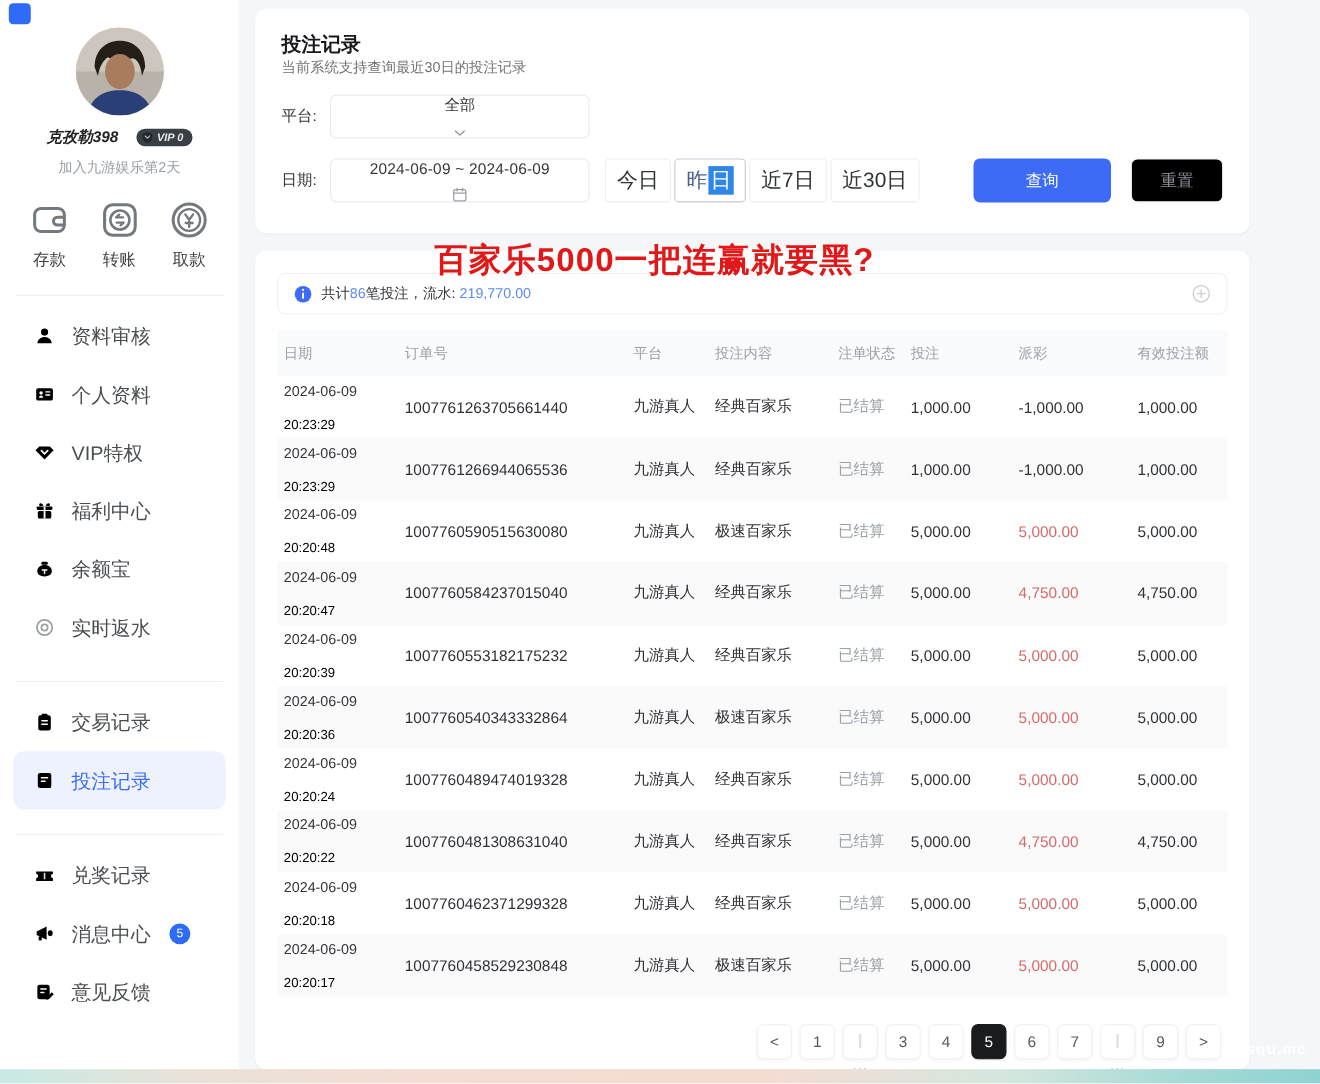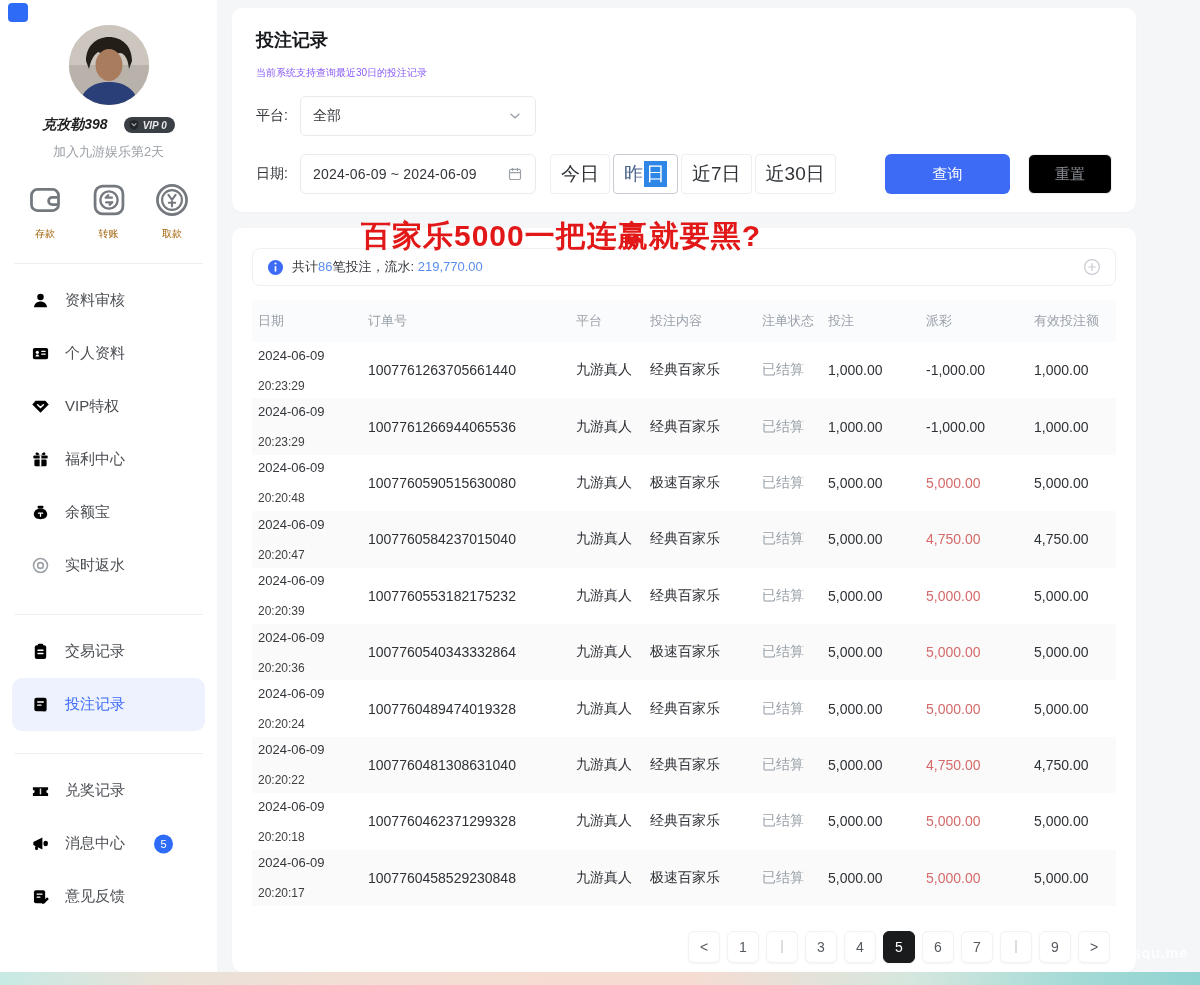--- a/index.html
+++ b/index.html
@@ -12,72 +12,72 @@
   .corner-chip { position:absolute; left:8px; top:3px; width:20px; height:19px; background:#2e6bf6; border-radius:4px; }
   .avatar { width:80px; height:80px; border-radius:50%; overflow:hidden; margin:25px auto 0; background:#cfc9c3; }
   .user-line { display:flex; align-items:center; justify-content:center; gap:16px; margin-top:11px;font-style:italic; }
   .username { font-size:14px; font-weight:bold; color:#222; }
   .vip-badge { display:inline-flex; align-items:center; gap:3px; background:#3a3f45; color:#e8e8ea; font-size:10px; font-weight:bold; border-radius:9px; padding:2px 8px 2px 4px; }
   .vip-shield { width:12px; height:12px; }
   .join-text { text-align:center; font-size:13px; color:#9aa0a6; margin-top:9px; }
   .quick-actions { display:flex; justify-content:space-between; padding:20px 26px 0; }
   .qa { display:flex; flex-direction:column; align-items:center; gap:8px; cursor:pointer; }
   .qa-icon { width:38px; height:38px; color:#73797f; }
-  .qa-label { font-size:10px; color:#a16207; }
+  .qa-label { font-size:15px; color:#404040; }
   .side-divider { border:none; border-top:1px solid #efefef; margin:22px 14px 0; }
   .nav-section { padding:10px 12px 0; }
   .nav-item { position:relative; display:flex; align-items:center; gap:15px; height:53px; padding-left:19px; border-radius:10px; cursor:pointer; }
   .nav-item .nv-icon { width:19px; height:19px; color:#9aa0a6; flex:0 0 auto; }
-  .nav-item .nv-label { font-size:15px; color:#4a4d52; }
+  .nav-item .nv-label { font-size:18px; color:#4a4d52; }
   .nav-item.active { background:#edf2fe; }
   .nav-item.active .nv-icon { color:#3d6bf5; }
   .nav-item.active .nv-label { color:#3d6bf5; }
   .nav-badge { position:absolute; right:32px; top:50%; transform:translateY(-50%); width:19px; height:19px; border-radius:50%; background:#2e6bf6; color:#fff; font-size:11px; display:flex; align-items:center; justify-content:center; }
 
   
   .card { position:absolute; background:#fff; border-radius:10px; box-shadow:0 1px 2px rgba(30,40,60,.03); }
   .top-card { left:232px; top:8px; width:904px; height:204px; padding:20px 24px; }
   .table-card { left:232px; top:228px; width:904px; height:744px; padding:20px; }
 
   .page-title { font-size:18px; font-weight:bold; color:#17191c; }
-  .page-subtitle { font-size:10px; color:#8b5cf6; margin-top:14px; }
+  .page-subtitle { font-size:13px; color:#737373; }
 
   .filter-row { display:flex; align-items:center; margin-top:16px; }
   .filter-label { font-size:14px; color:#33363a; width:44px; flex:0 0 auto; }
-  .pick-box { width:236px; height:40px; border:1px solid #e9eaee; border-radius:6px; display:flex; align-items:center; padding:0 12px; gap:8px; background:#fff; cursor:pointer; }
+  .pick-box { width:236px; height:40px; border:1px solid #e9eaee; border-radius:6px; display:flex; align-items:center; padding:0 12px; gap:8px; background:#fff; cursor:pointer;flex-direction:column; }
   .pick-box .pb-text { font-size:14px; color:#33363a; flex:1; }
   .pb-icon { width:16px; height:16px; color:#9aa0a6; flex:0 0 auto; }
   .date-text { letter-spacing:.2px; }
 
   .quick-group { display:flex; margin-left:14px; gap:3px; }
   .qr-btn { min-width:58px; height:40px; border:1px solid #eceef1; background:#fff; border-radius:4px; font-size:19px; color:#2f3337; display:flex; align-items:center; justify-content:center; padding:0 10px; cursor:pointer; font-family:inherit; }
   .qr-btn.selected { border-color:#c6cbd4; color:#4d648c; }
   .qr-btn .hl { background:#2e87e6; color:#fff; padding:0 2px; margin-left:1px; }
 
   .btn-search { margin-left:auto; width:125px; height:40px; background:#3d6bf5; color:#fff; border:none; border-radius:6px; font-size:15px; cursor:pointer; font-family:inherit; }
   .btn-reset { margin-left:18px; width:84px; height:40px; background:#000000; color:#8b9096; border:1px solid #eef0f2; border-radius:6px; font-size:15px; cursor:pointer; font-family:inherit; }
 
   
-  .annotation { position:absolute; left:361px; top:216px; font-size:30px; font-weight:bold; color:#e21717; letter-spacing:1px; white-space:nowrap; z-index:5; }
+  .annotation { position:absolute; left:395px; top:216px; font-size:30px; font-weight:bold; color:#e21717; letter-spacing:1px; white-space:nowrap; z-index:5; }
 
   
   .summary-bar { height:38px; border:1px solid #eef0f3; border-radius:8px; display:flex; align-items:center; padding:0 14px; gap:8px;justify-content:space-between; }
   .sum-icon { width:17px; height:17px; flex:0 0 auto; }
   .summary-text { font-size:13px; color:#33363a; }
   .summary-text .blue { color:#5b8def; }
   .sum-plus { margin-left:auto; width:18px; height:18px; color:#c9ccd2; cursor:pointer; }
 
   
   .bet-table { margin-top:14px; }
   .t-row { display:grid; grid-template-columns:110px 208px 74px 112px 66px 98px 108px 1fr; align-items:center; padding:0 6px; }
   .t-head { height:42px; background:#fafbfc; color:#9aa1a9; font-size:13px; }
   .t-body-row { height:56.4px; font-size:14px; color:#2e3136; }
   .t-body-row:nth-child(even) { background:#fafafa; }
   .cell-date .d1 { font-size:13px; color:#33363a; }
-  .cell-date .d2 { font-size:12px; color:#404040; margin-top:16px; }
+  .cell-date .d2 { font-size:12px; color:#000000; margin-top:16px; }
   .cell-status { color:#98a0a8; }
   .payout-win { color:#d66a6a; }
   .payout-loss { color:#2e3136; }
 
   
   .pagination { display:flex; justify-content:flex-end; gap:7px; margin-top:25px; padding-right:6px; }
   .pg-btn { position:relative; width:32px; height:32px; background:#fff; border:1px solid #f1f2f4; border-radius:6px; box-shadow:0 1px 2px rgba(40,50,60,.05); color:#55595e; font-size:14px; display:flex; align-items:center; justify-content:center; cursor:pointer; font-family:inherit; }
   .pg-btn.active { background:#1a1b1d; border-color:#1a1b1d; color:#fff; }
   .pg-ellipsis .bar { width:2px; height:13px; background:#dcdee2; }
   .pg-ellipsis::after { content:"···"; position:absolute; left:50%; transform:translateX(-50%); bottom:-16px; font-size:11px; color:#b6bac0; letter-spacing:1px; }

